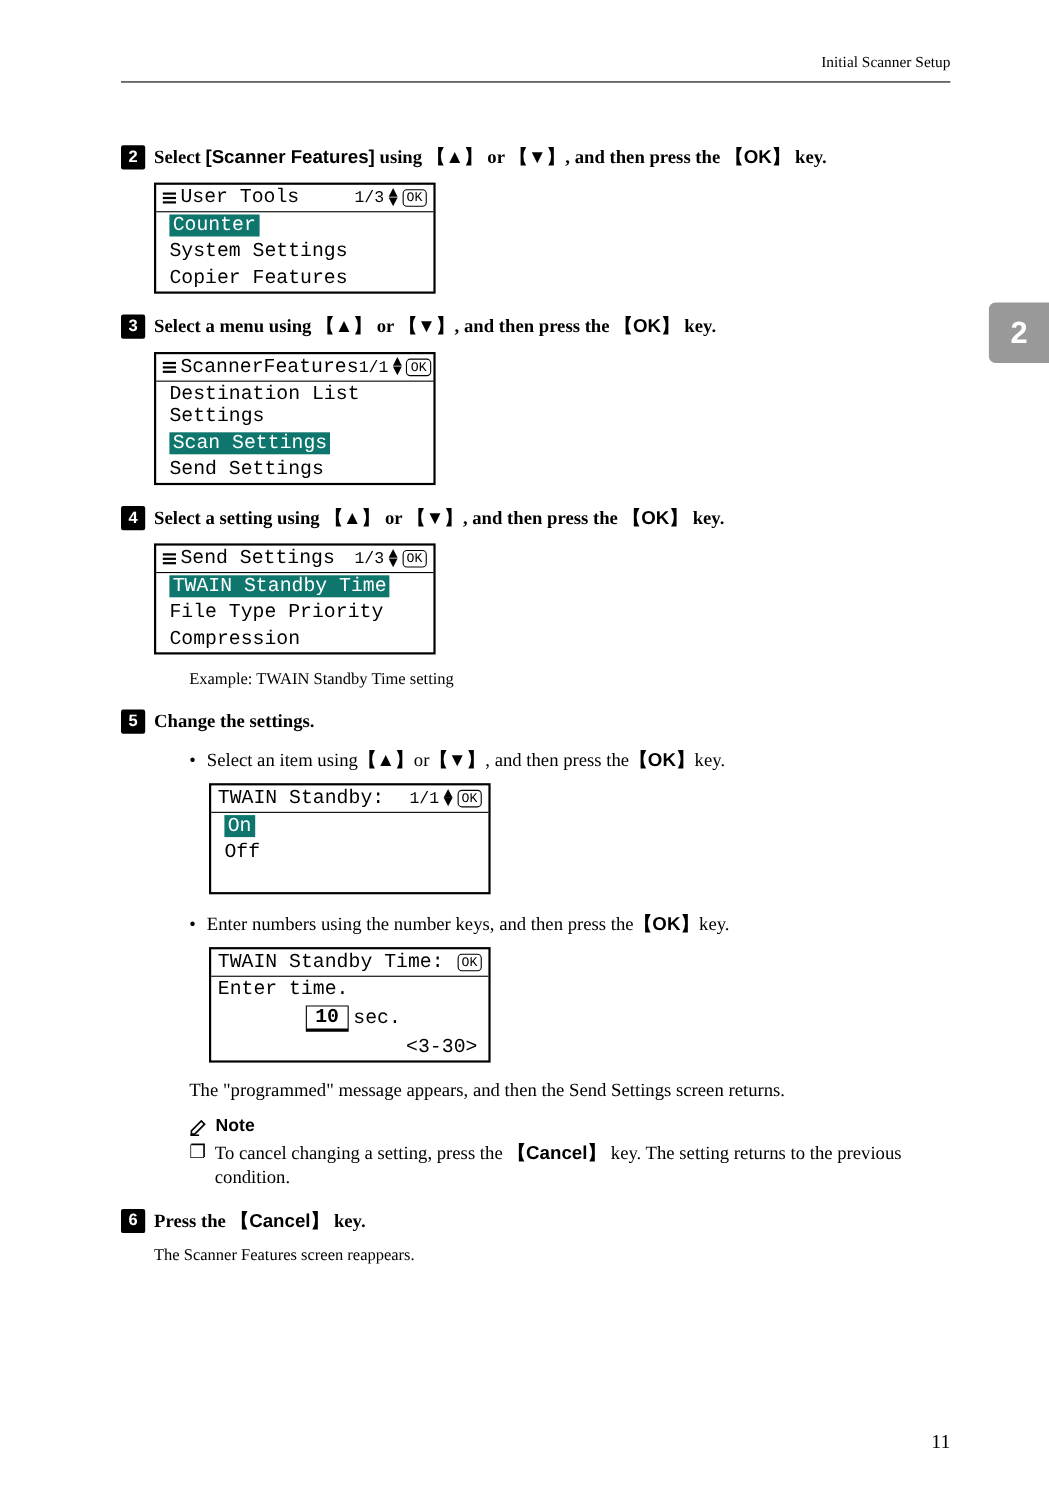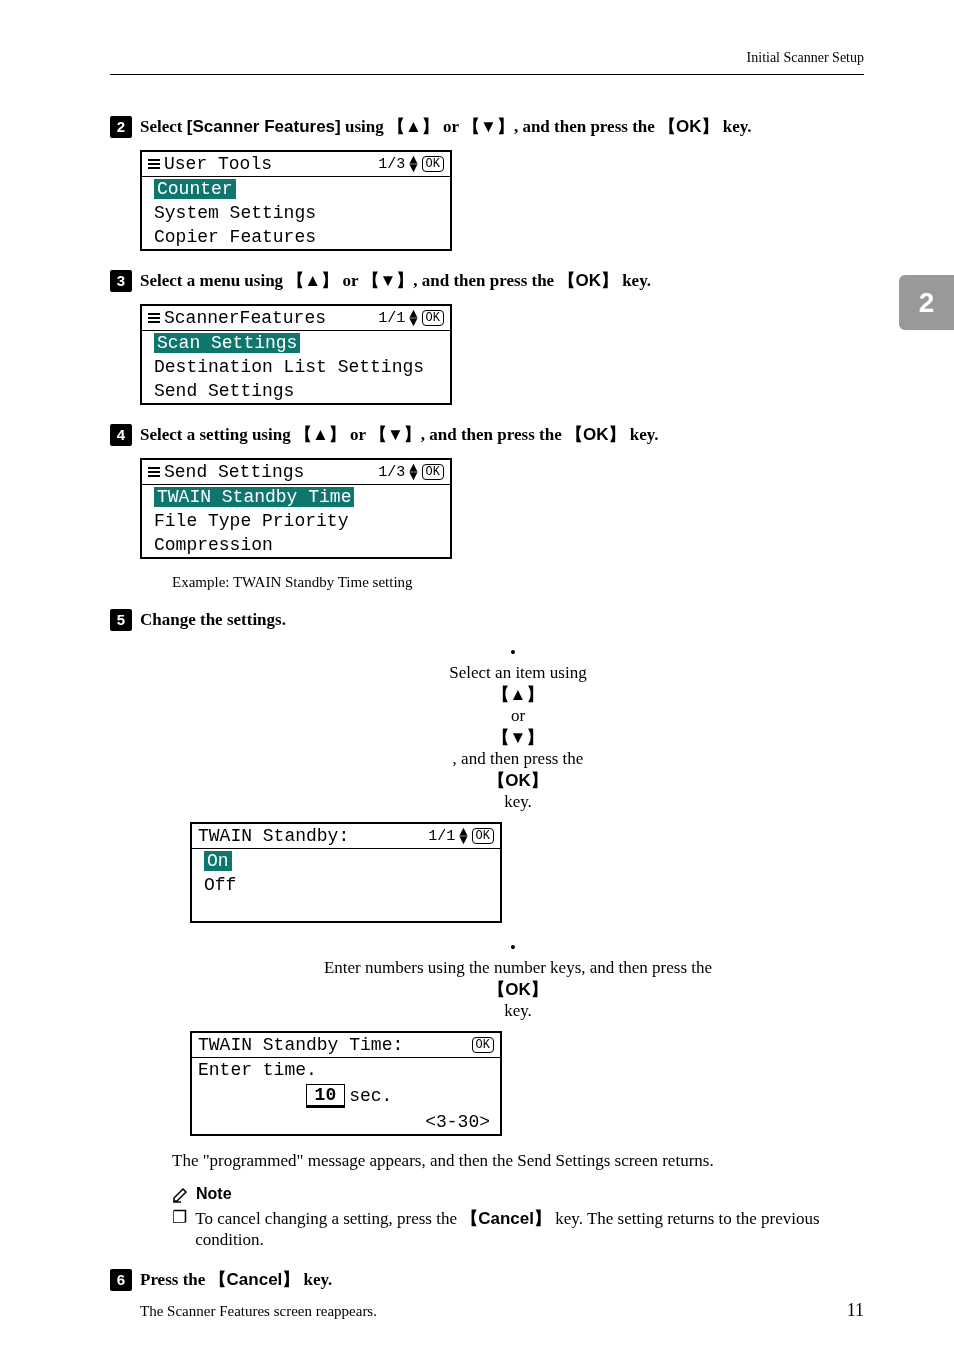--- a/index.html
+++ b/index.html
@@ -10,21 +10,21 @@
     background: #fff;
     color: #000;
     position: relative;
     padding: 50px 90px 30px 110px;
   }
   .header-line {
     text-align: right;
     font-size: 14px;
     padding-bottom: 8px;
     border-bottom: 1px solid #000;
-    margin-bottom: 40px;
+    margin-bottom: 56px;
   }
   .step {
     margin-bottom: 18px;
   }
   .step-head {
     display: flex;
     align-items: center;
     gap: 8px;
     margin-bottom: 12px;
     flex-wrap: wrap;
@@ -50,21 +50,21 @@
   .sans { font-family: Arial, Helvetica, sans-serif; font-weight: bold; }
   .keycap {
     font-family: Arial, Helvetica, sans-serif;
     font-weight: bold;
   }
   .keycap::before { content: "\3010"; }
   .keycap::after { content: "\3011"; }
   .lcd {
     margin-left: 30px;
     border: 2px solid #000;
-    width: 312px;
+    width: 256px;
     margin-bottom: 15px;
     font-family: 'Courier New', monospace;
     font-size: 18px;
   }
   .lcd-title {
     display: flex;
     justify-content: space-between;
     align-items: center;
     padding: 2px 6px;
     border-bottom: 1px solid #000;
@@ -120,21 +120,20 @@
     font-size: 15px;
     margin-bottom: 14px;
   }
   .bullet {
     display: flex;
     margin-left: 62px;
     font-size: 17px;
     margin-bottom: 10px;
     align-items: center;
     flex-wrap: wrap;
-    flex-direction: column;
   }
   .bullet::before {
     content: "•";
     margin-right: 10px;
   }
   .sub-lcd { margin-left: 80px; }
   .chapter-tab {
     position: absolute;
     right: 0;
     top: 275px;
@@ -243,24 +242,24 @@
       </span>
       <span class="lcd-right-group">
         <span>1/1</span>
         <span class="arrows">
             <span>▲</span>
             <span>▼</span>
           </span>
         <span class="ok-badge">OK</span>
       </span>
     </div>
+    <div class="lcd-row">Destination List Settings</div>
     <div class="lcd-row sel">
         <span class="selbox">Scan Settings</span>
       </div>
-    <div class="lcd-row">Destination List Settings</div>
     <div class="lcd-row">Send Settings</div>
   </div>
 </div>
 
 <div class="step">
   <div class="step-head">
     <span class="numbox">4</span>
     <span class="step-text">
       <span>Select a setting using </span><span class="keycap">▲</span><span> or </span><span class="keycap">▼</span><span>, and then press the </span><span class="keycap">OK</span><span> key.</span>
     </span>

